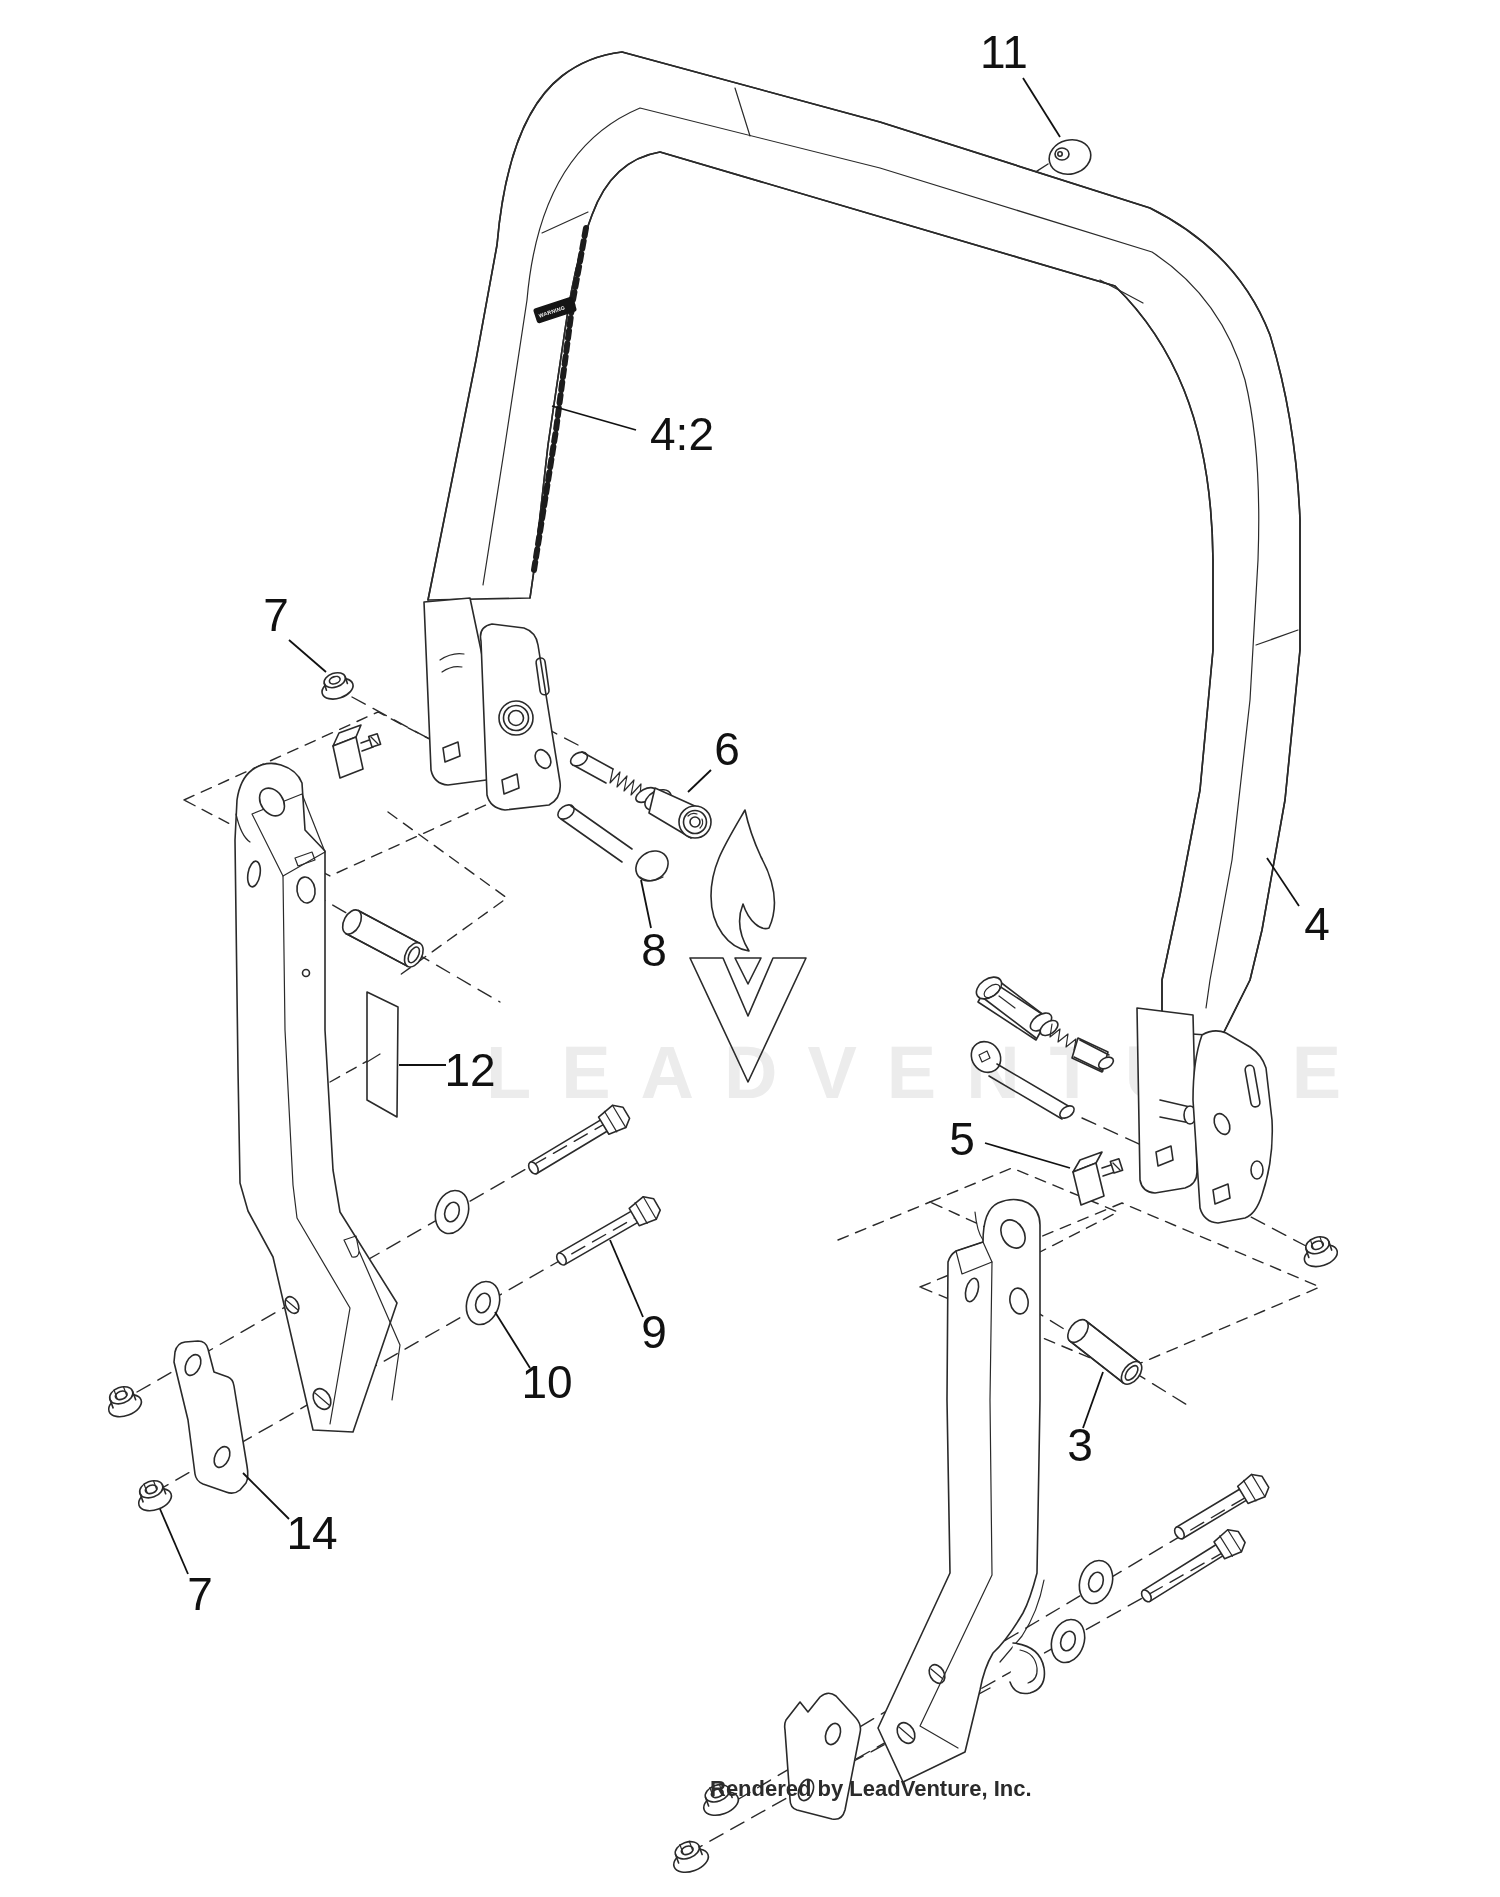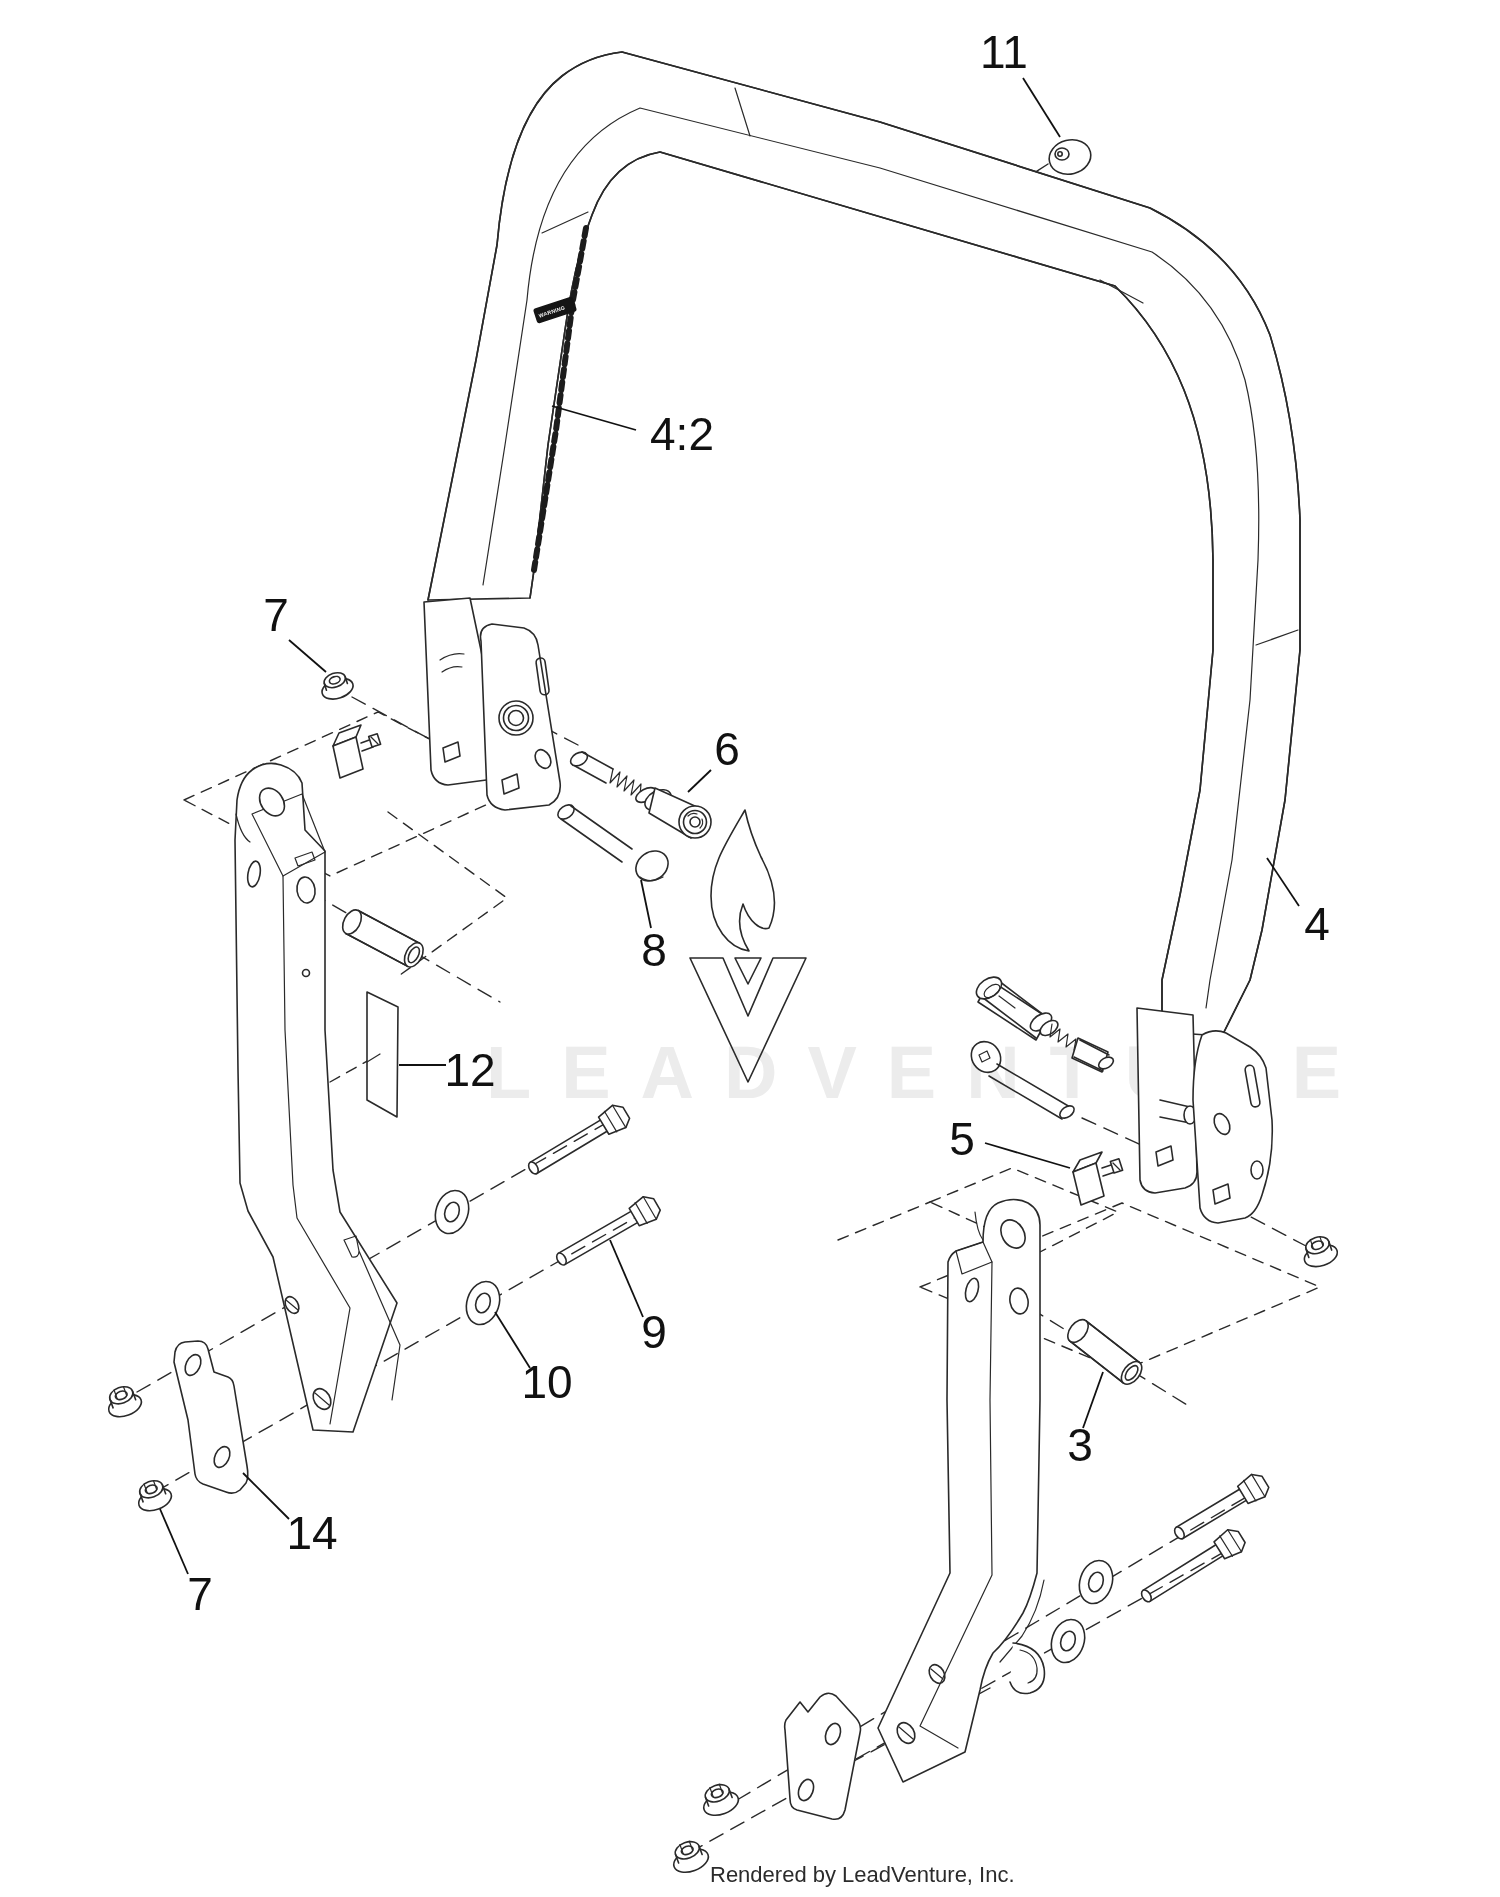--- a/index.html
+++ b/index.html
@@ -18,22 +18,22 @@
     font-family:"Liberation Sans", sans-serif;
   }
   .watermark-text{
     position:absolute;left:486px;top:1030px;
     font-size:74px;font-weight:bold;letter-spacing:30px;
     color:var(--watermark_text);white-space:nowrap;
     user-select:none;
   }
   svg.layer{position:absolute;left:0;top:0;}
   .footer-credit{
-    position:absolute;left:710px;top:1862px;
-    font-size:22px;color:var(--footer);white-space:nowrap;
+    position:absolute;left:710px;top:1776px;
+    font-size:22px;color:var(--footer);white-space:nowrap;font-weight:bold;
   }
   
   .art path,.art line,.art polyline,.art ellipse,.art circle,.art rect,.art polygon{
     fill:none;stroke:var(--line);stroke-width:1.6;stroke-linecap:round;stroke-linejoin:round;
   }
   .art .fillw{fill:#ffffff;}
   .art .dark{fill:var(--decal);stroke:var(--decal);}
   .art .band{stroke-width:6;stroke-dasharray:8 5;stroke:#1c1c1c;}
   .art .dashq{stroke-dasharray:11 8;stroke-width:1.4;}
   .art .axis{stroke-dasharray:15 9;stroke-width:1.4;}

